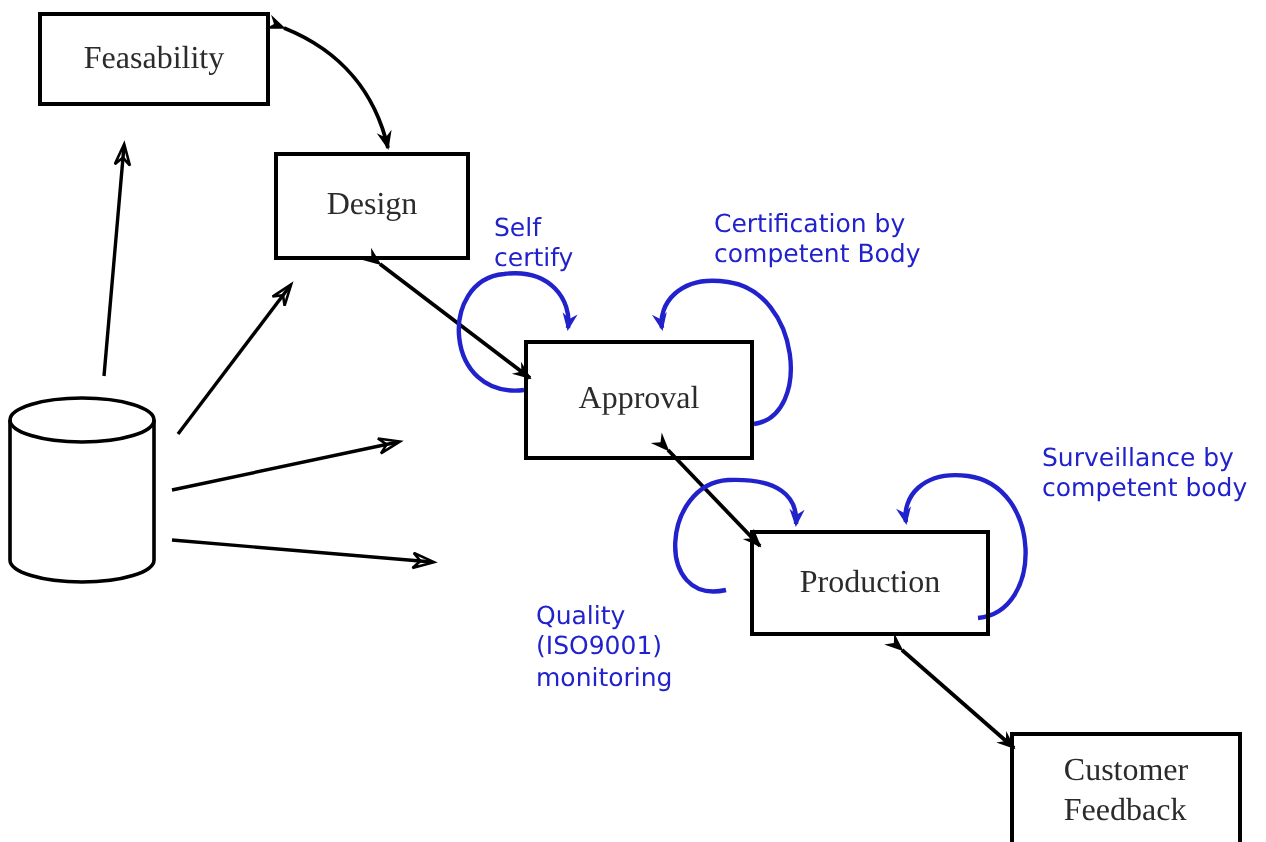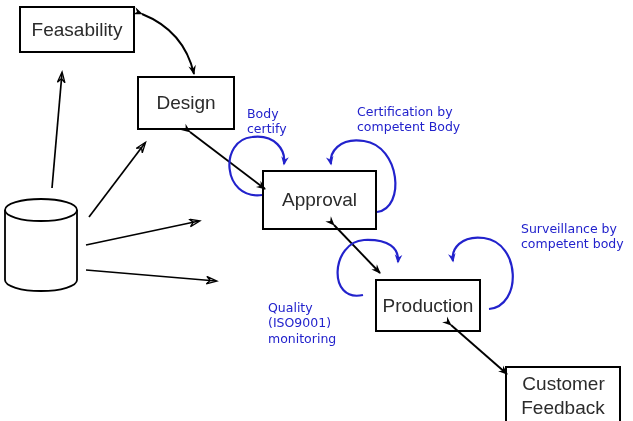--- a/index.html
+++ b/index.html
@@ -21,26 +21,26 @@
   .node-box{
     position:absolute;
     border:2px solid #000000;
     background:transparent;
     display:flex;
     align-items:center;
     justify-content:center;
     box-sizing:border-box;
   }
   .node-label{
-    font-size:19px;
+    font-size:16px;
     color:#2b2b2b;
-    text-align:right;
+    text-align:left;
     line-height:1.25;
     white-space:pre-line;
-    font-family:Liberation Sans, sans-serif;
+    font-family:Liberation Serif, serif;
   }
   .store-label{
     position:absolute;
     font-size:12.5px;
     color:#2b2b2b;
     letter-spacing:0.2px;
     font-family:"DejaVu Sans","Liberation Sans",sans-serif;
   }
   .annot{
     position:absolute;
@@ -128,31 +128,31 @@
   </div>
 
   <div class="node-box" style="left:109px;top:76px;width:98px;height:54px;margin-left:28px;">
     <span class="node-label">Design</span>
   </div>
 
   <div class="node-box" style="left:262px;top:170px;width:115px;height:60px;">
     <span class="node-label">Approval</span>
   </div>
 
-  <div class="node-box" style="left:375px;top:279px;width:106px;height:53px;">
+  <div class="node-box" style="left:375px;top:265px;width:120px;height:53px;">
     <span class="node-label">Production</span>
   </div>
 
   <div class="node-box" style="left:505px;top:366px;width:116px;height:60px;">
     <span class="node-label">Customer
 Feedback</span>
   </div>
 
 
-  <div class="annot" style="left:247px;top:106px;">Body
+  <div class="annot" style="left:247px;top:106px;">Self
 certify</div>
 
   <div class="annot" style="left:521px;top:221px;">Surveillance by
 competent body</div>
 
   <div class="annot" style="left:357px;top:104px;">Certification by
 competent Body</div>
 
   <div class="annot" style="left:268px;top:300px;">Quality
 (ISO9001)

